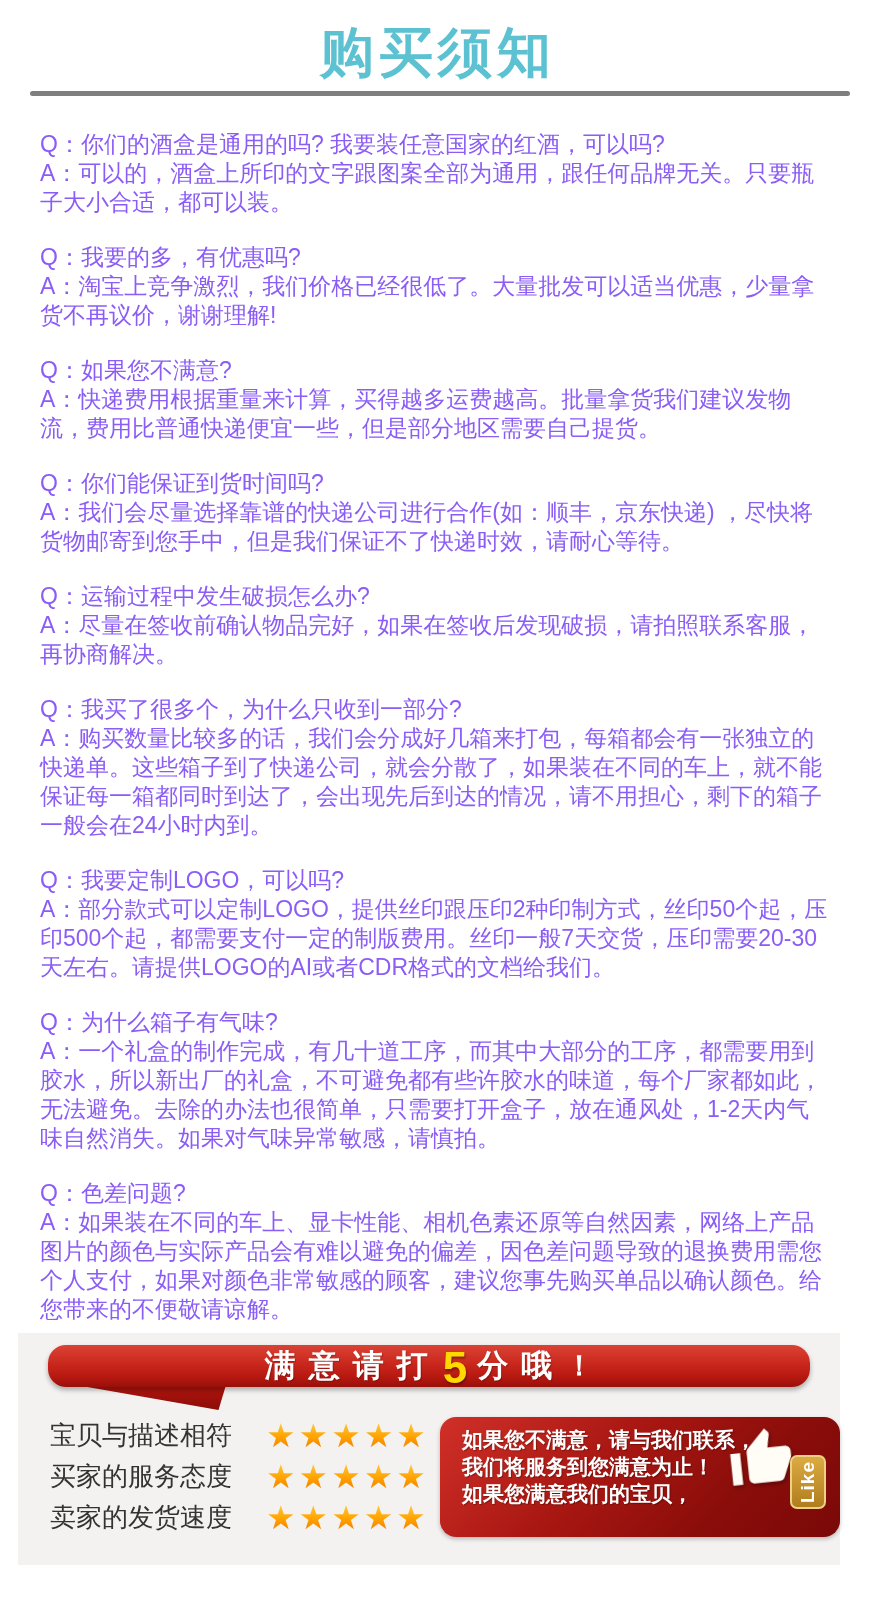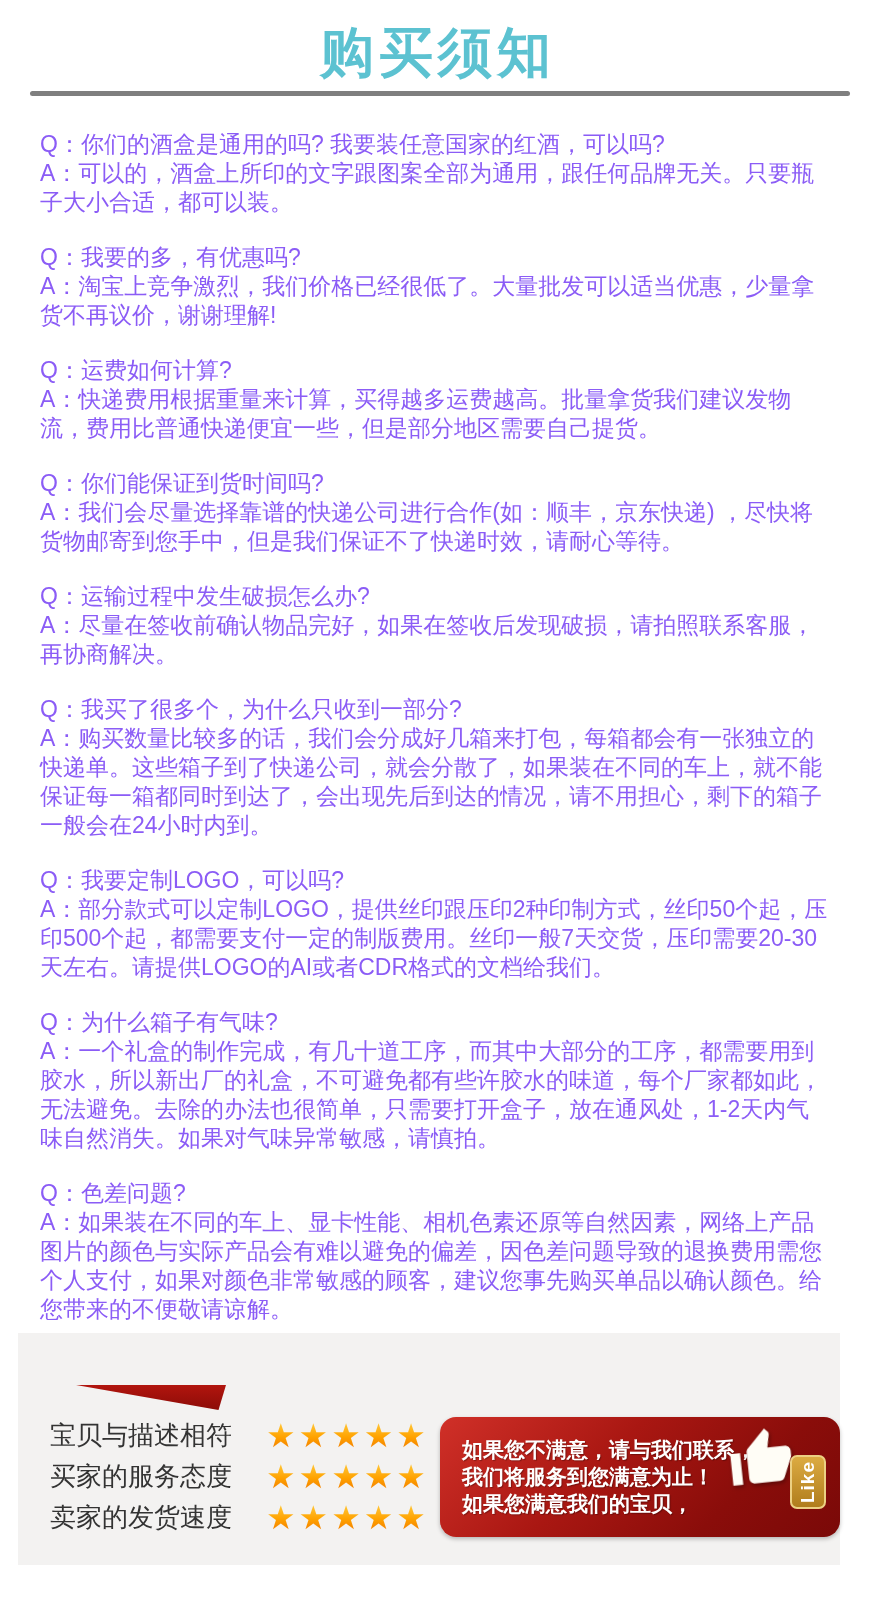--- a/index.html
+++ b/index.html
@@ -60,21 +60,21 @@
     background:linear-gradient(180deg,#ffd24a 0%, #ffa200 55%, #ef7600 100%);
     -webkit-background-clip:text; background-clip:text;
     color:transparent;
   }
   .rating-score { font-size:26px; color:#333; white-space:nowrap; }
   .promise-box {
     position:absolute; left:422px; top:84px; width:400px; height:120px;
     border-radius:16px;
     background:linear-gradient(135deg,#d03028 0%, #a91712 40%, #8a0d0a 72%, #7a0908 100%);
     box-shadow:0 2px 4px rgba(0,0,0,.25);
-    padding:19px 0 0 22px;
+    padding:9px 0 0 22px;
   }
   .promise-line {
     color:#fff; font-weight:bold; font-size:21px; line-height:27px;
     white-space:nowrap; text-shadow:1px 1px 1px rgba(0,0,0,.3);
   }
   .thumb-wrap { position:absolute; right:12px; top:8px; width:104px; height:84px; z-index:3; }
   .thumb-svg {
     position:absolute; left:0; top:0;
     transform:rotate(-6deg);
     filter:drop-shadow(1px 2px 2px rgba(0,0,0,.35));
@@ -102,21 +102,21 @@
   <div class="qa-list">
       <div class="qa-block">
         <p class="q-line">Q：你们的酒盒是通用的吗? 我要装任意国家的红酒，可以吗?</p>
         <p class="a-line">A：可以的，酒盒上所印的文字跟图案全部为通用，跟任何品牌无关。只要瓶子大小合适，都可以装。</p>
       </div>
       <div class="qa-block">
         <p class="q-line">Q：我要的多，有优惠吗?</p>
         <p class="a-line">A：淘宝上竞争激烈，我们价格已经很低了。大量批发可以适当优惠，少量拿货不再议价，谢谢理解!</p>
       </div>
       <div class="qa-block">
-        <p class="q-line">Q：运费如何计算?</p>
+        <p class="q-line">Q：如果您不满意?</p>
         <p class="a-line">A：快递费用根据重量来计算，买得越多运费越高。批量拿货我们建议发物流，费用比普通快递便宜一些，但是部分地区需要自己提货。</p>
       </div>
       <div class="qa-block">
         <p class="q-line">Q：你们能保证到货时间吗?</p>
         <p class="a-line">A：我们会尽量选择靠谱的快递公司进行合作(如：顺丰，京东快递) ，尽快将货物邮寄到您手中，但是我们保证不了快递时效，请耐心等待。</p>
       </div>
       <div class="qa-block">
         <p class="q-line">Q：运输过程中发生破损怎么办?</p>
         <p class="a-line">A：尽量在签收前确认物品完好，如果在签收后发现破损，请拍照联系客服，再协商解决。</p>
       </div>
@@ -133,20 +133,26 @@
         <p class="a-line">A：一个礼盒的制作完成，有几十道工序，而其中大部分的工序，都需要用到胶水，所以新出厂的礼盒，不可避免都有些许胶水的味道，每个厂家都如此，无法避免。去除的办法也很简单，只需要打开盒子，放在通风处，1-2天内气味自然消失。如果对气味异常敏感，请慎拍。</p>
       </div>
       <div class="qa-block">
         <p class="q-line">Q：色差问题?</p>
         <p class="a-line">A：如果装在不同的车上、显卡性能、相机色素还原等自然因素，网络上产品图片的颜色与实际产品会有难以避免的偏差，因色差问题导致的退换费用需您个人支付，如果对颜色非常敏感的顾客，建议您事先购买单品以确认颜色。给您带来的不便敬请谅解。</p>
       </div>
     </div>
 
   <div class="rating-panel">
 
+    <div class="ribbon">
+      <span class="rb-txt">满意请打</span>
+      <span class="rb-five">5</span>
+      <span class="rb-txt">分哦</span>
+      <span class="rb-exclaim">！</span>
+    </div>
     <div class="ribbon-tail"></div>
 
     <div class="ratings">
         <div class="rating-row">
           <span class="rating-label">宝贝与描述相符</span>
           <span class="stars">★★★★★</span>
           <span class="rating-score">5 分</span>
         </div>
         <div class="rating-row">
           <span class="rating-label">买家的服务态度</span>

